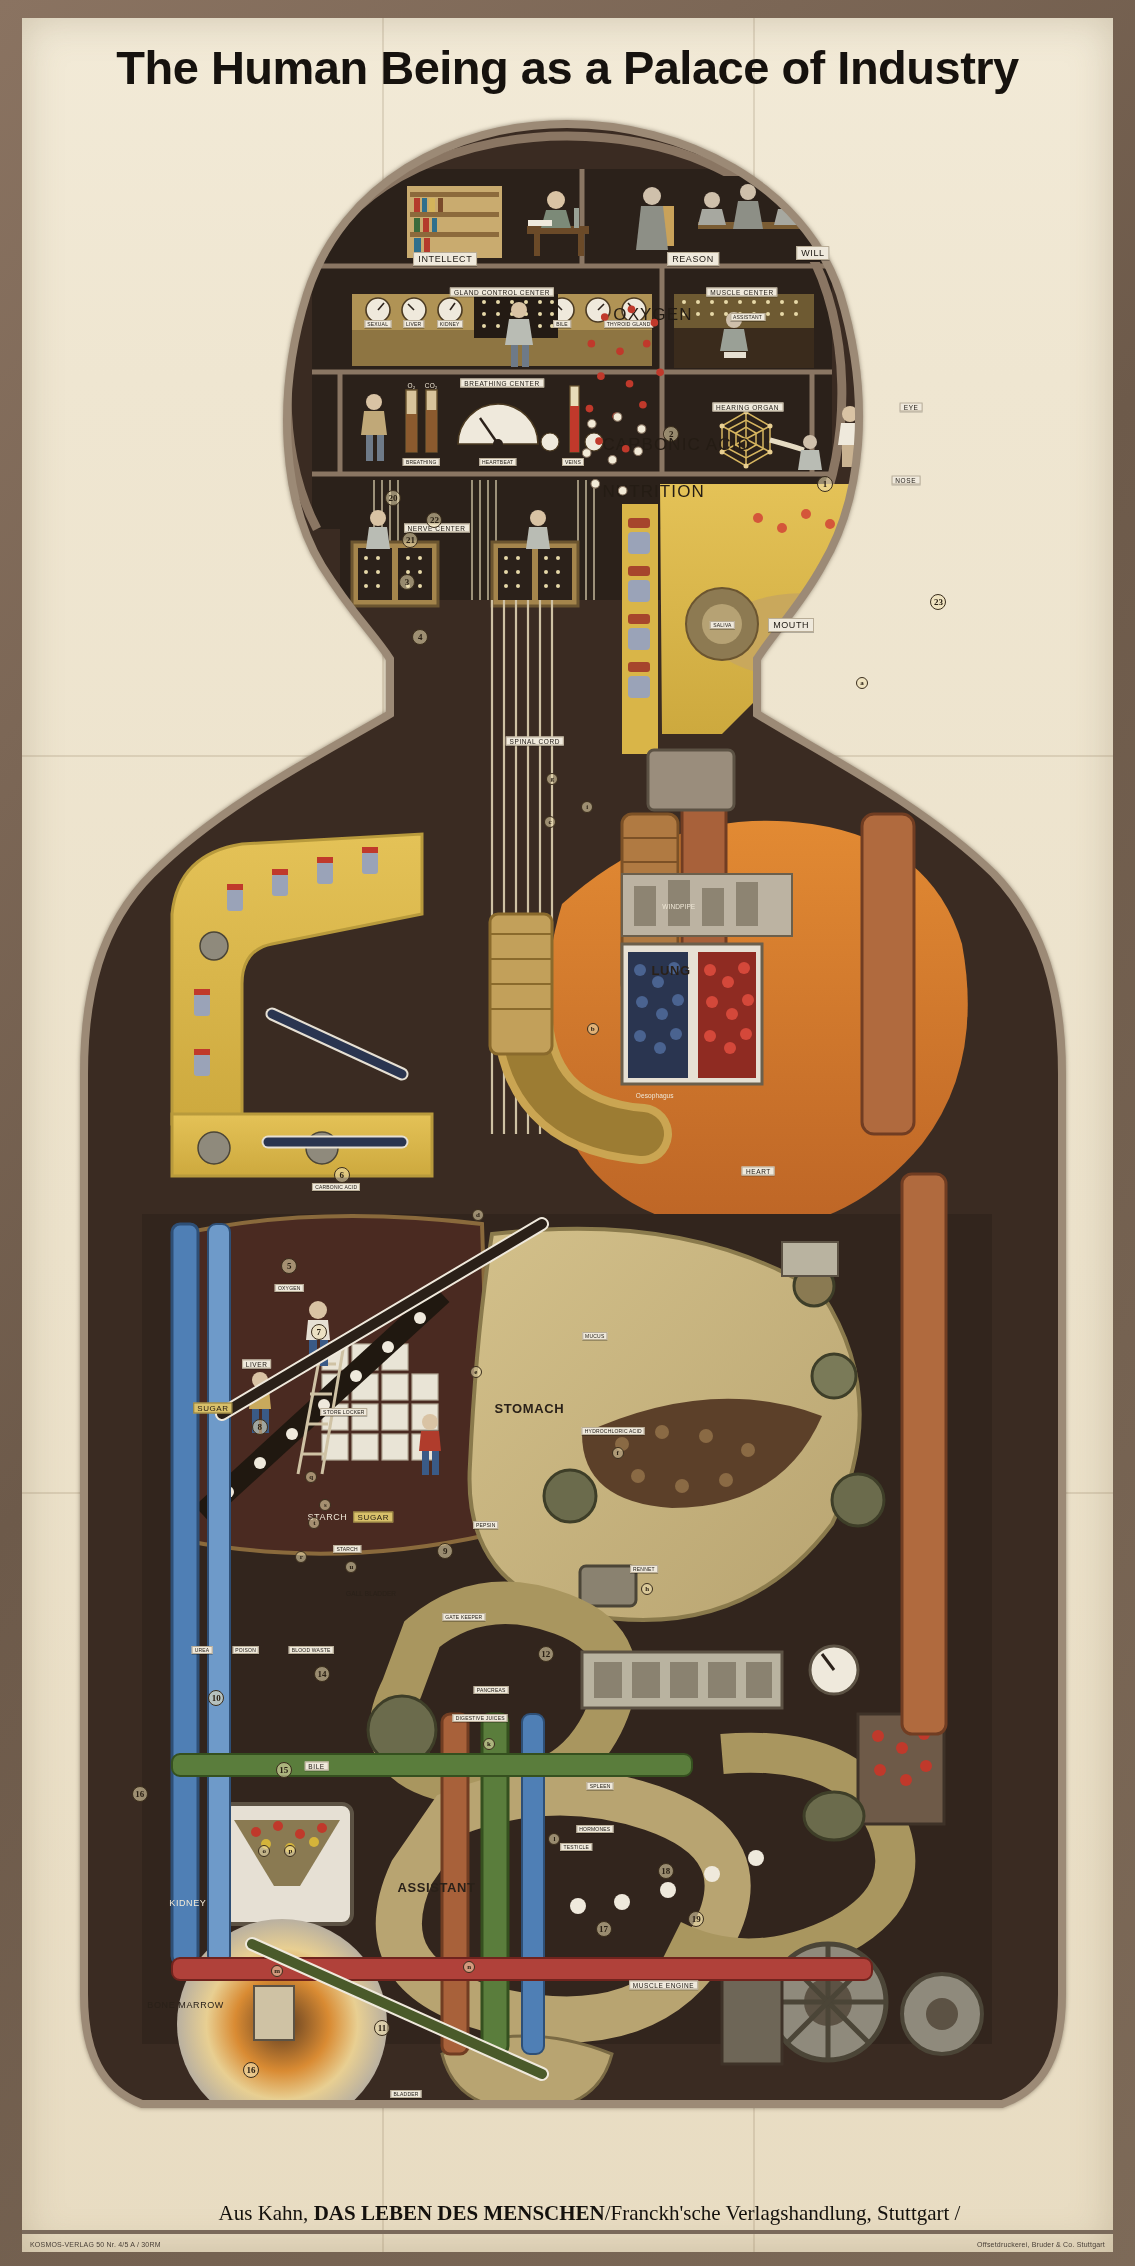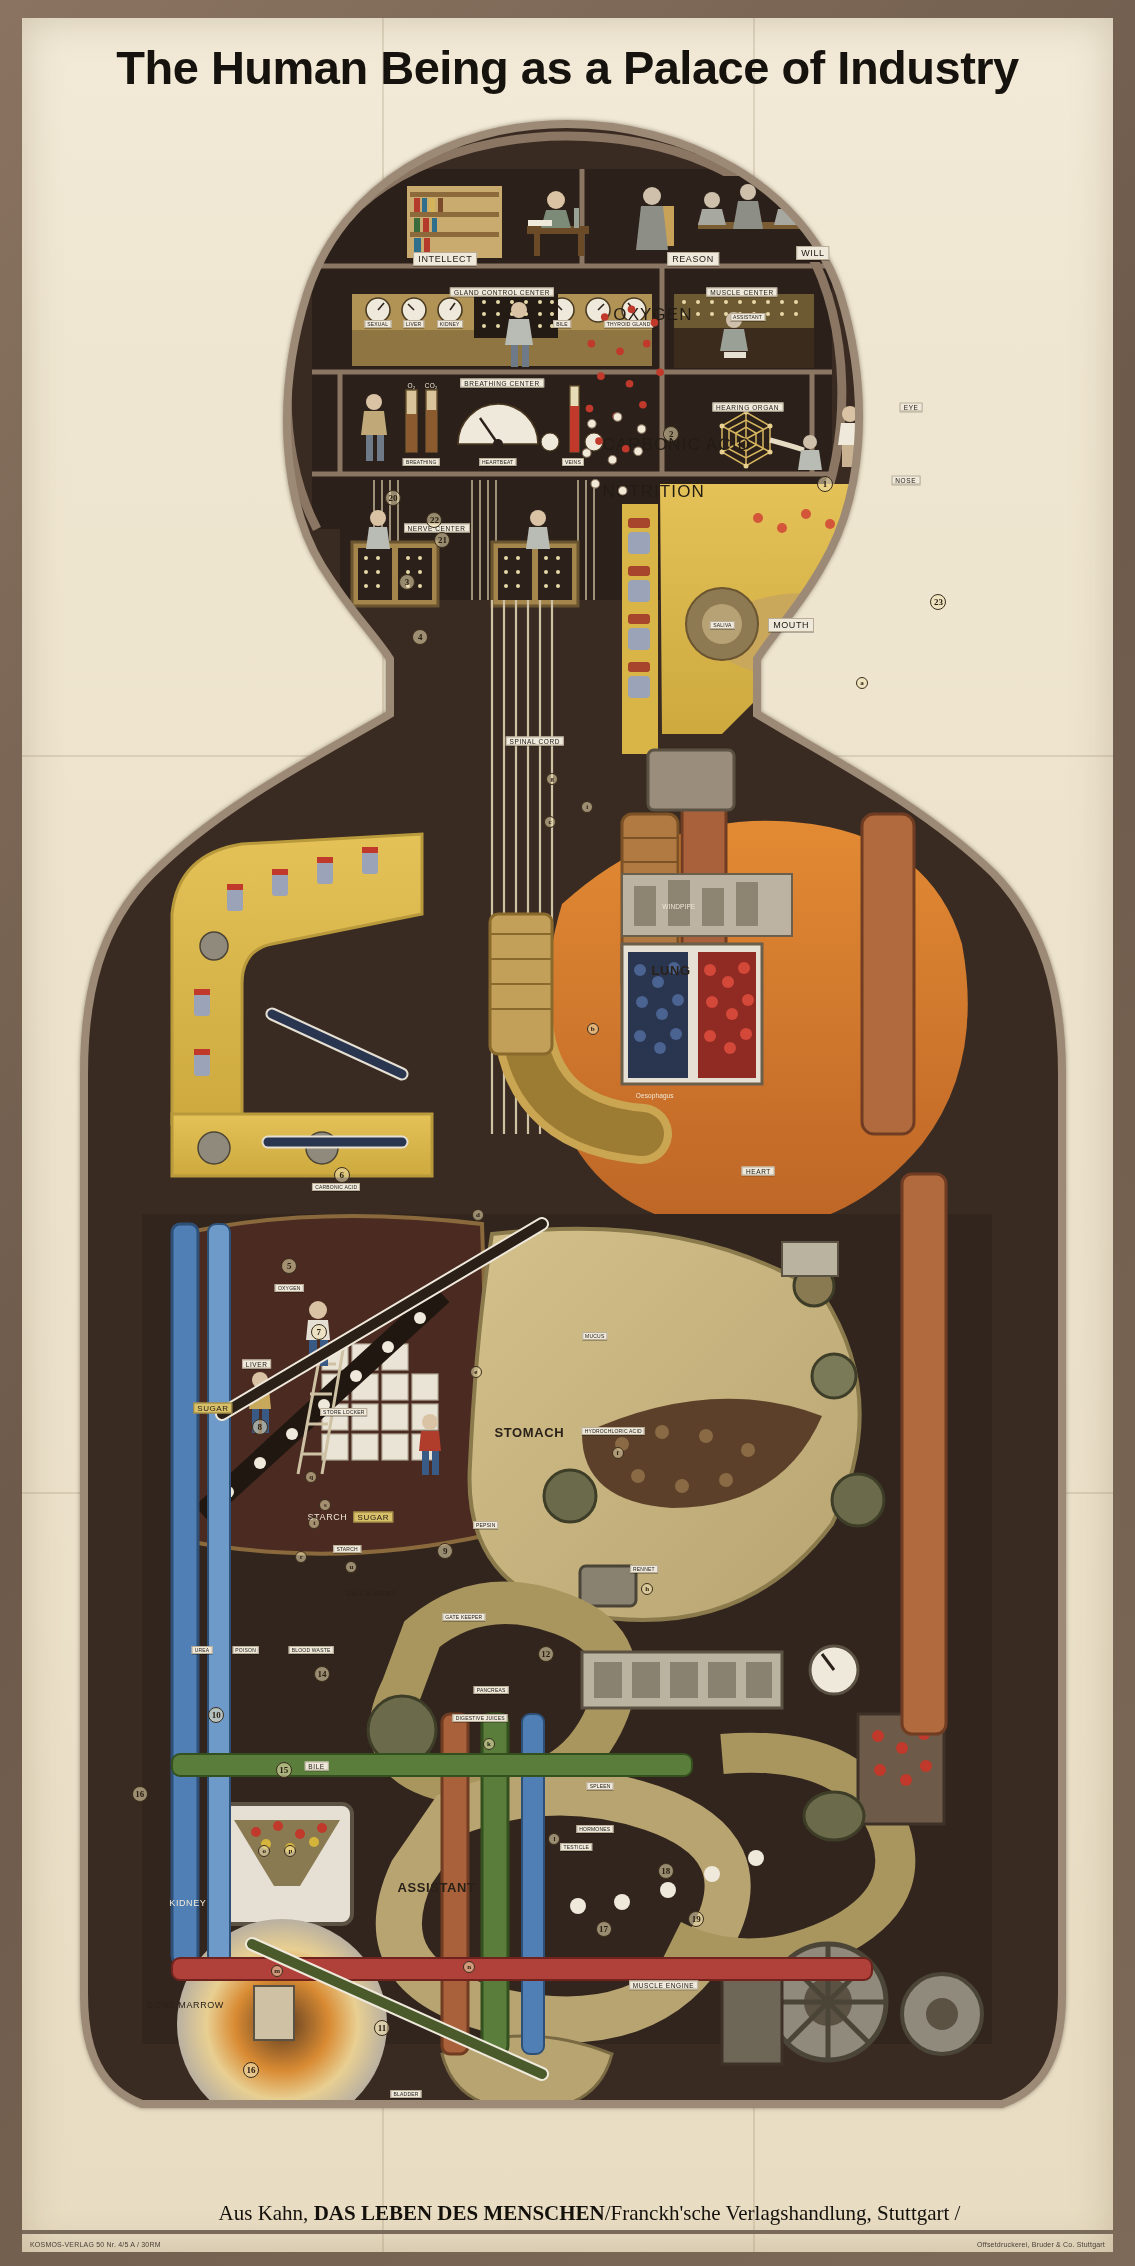--- a/index.html
+++ b/index.html
@@ -828,21 +828,21 @@
       <div class="lbl flat xs lt" style="left:58%; top:48.8%;">Oesophagus</div>
       <div class="lbl flat xs lt" style="left:60.2%; top:39.4%;">WINDPIPE</div>
       <div class="lbl plaque xs" style="left:28.8%; top:53.4%;">CARBONIC ACID</div>
       <div class="lbl plaque xs" style="left:24.5%; top:58.4%;">OXYGEN</div>
 
       <div class="lbl plaque sm" style="left:21.5%; top:62.2%;">LIVER</div>
       <div class="lbl tag" style="left:17.5%; top:64.4%;">SUGAR</div>
       <div class="lbl flat sm lt" style="left:28%; top:69.8%;">STARCH</div>
       <div class="lbl tag" style="left:32.2%; top:69.8%;">SUGAR</div>
       <div class="lbl plaque xs" style="left:29.8%; top:71.4%;">STARCH</div>
-      <div class="lbl flat" style="left:46.5%; top:64.4%;margin-top:24px;">STOMACH</div>
+      <div class="lbl flat" style="left:46.5%; top:64.4%;">STOMACH</div>
       <div class="lbl plaque xs" style="left:42.5%; top:70.2%;">PEPSIN</div>
       <div class="lbl plaque xs" style="left:57%; top:72.4%;">RENNET</div>
       <div class="lbl plaque xs" style="left:54.2%; top:65.5%;">HYDROCHLORIC ACID</div>
       <div class="lbl plaque xs" style="left:52.5%; top:60.8%;">MUCUS</div>
       <div class="lbl plaque xs" style="left:40.5%; top:74.8%;">GATE KEEPER</div>
       <div class="lbl plaque xs" style="left:43%; top:78.4%;">PANCREAS</div>
       <div class="lbl plaque xs" style="left:42%; top:79.8%;">DIGESTIVE JUICES</div>
       <div class="lbl plaque sm" style="left:27%; top:82.2%;">BILE</div>
       <div class="lbl plaque xs" style="left:16.5%; top:76.4%;">UREA</div>
       <div class="lbl plaque xs" style="left:20.5%; top:76.4%;">POISON</div>
@@ -860,32 +860,32 @@
 
       <div class="mark" style="left:73.6%; top:18.4%;">1</div>
       <div class="mark" style="left:59.5%; top:15.9%;">2</div>
       <div class="mark" style="left:35.3%; top:23.3%;">3</div>
       <div class="mark" style="left:36.5%; top:26%;">4</div>
       <div class="mark" style="left:24.5%; top:57.3%;">5</div>
       <div class="mark" style="left:29.3%; top:52.8%;">6</div>
       <div class="mark" style="left:27.2%; top:60.6%;">7</div>
       <div class="mark" style="left:21.8%; top:65.3%;">8</div>
       <div class="mark" style="left:38.8%; top:71.5%;">9</div>
-      <div class="mark" style="left:17.8%; top:78.8%;margin-top:17px;">10</div>
+      <div class="mark" style="left:17.8%; top:78.8%;">10</div>
       <div class="mark" style="left:33%; top:95.2%;">11</div>
       <div class="mark" style="left:48%; top:76.6%;">12</div>
       <div class="mark" style="left:21%; top:97.3%;">16</div>
       <div class="mark" style="left:27.5%; top:77.6%;">14</div>
       <div class="mark" style="left:24%; top:82.4%;">15</div>
       <div class="mark" style="left:10.8%; top:83.6%;">16</div>
       <div class="mark" style="left:53.3%; top:90.3%;">17</div>
       <div class="mark" style="left:59%; top:87.4%;">18</div>
       <div class="mark" style="left:61.8%; top:89.8%;">19</div>
       <div class="mark" style="left:34%; top:19.1%;">20</div>
-      <div class="mark" style="left:35.6%; top:21.2%;margin-left:32px;">21</div>
+      <div class="mark" style="left:35.6%; top:21.2%;">21</div>
       <div class="mark" style="left:37.8%; top:20.2%;">22</div>
       <div class="mark" style="left:84%; top:24.3%;">23</div>
 
       <div class="mark sm" style="left:77%; top:28.3%;">a</div>
       <div class="mark sm" style="left:52.3%; top:45.5%;">b</div>
       <div class="mark sm" style="left:48.4%; top:35.2%;">c</div>
       <div class="mark sm" style="left:41.8%; top:54.8%;">d</div>
       <div class="mark sm" style="left:41.6%; top:62.6%;">e</div>
       <div class="mark sm" style="left:54.6%; top:66.6%;">f</div>
       <div class="mark sm" style="left:48.6%; top:33.1%;">g</div>

